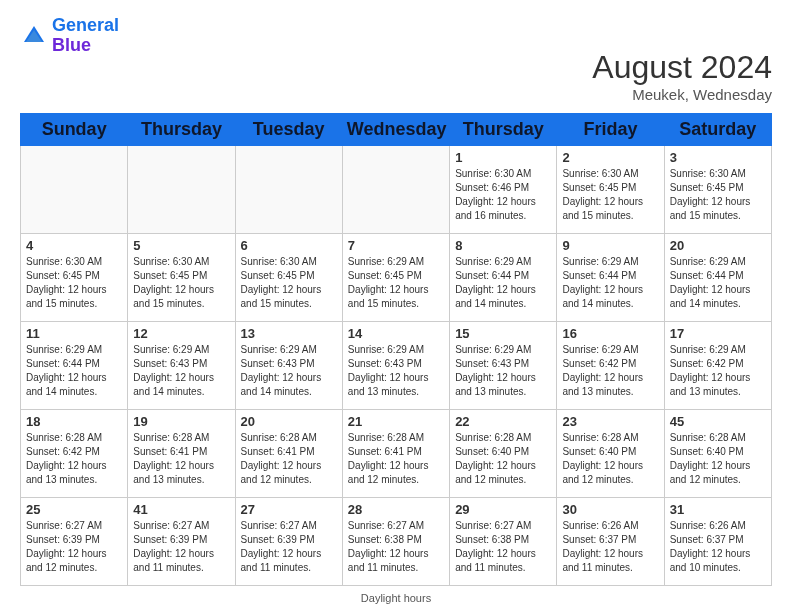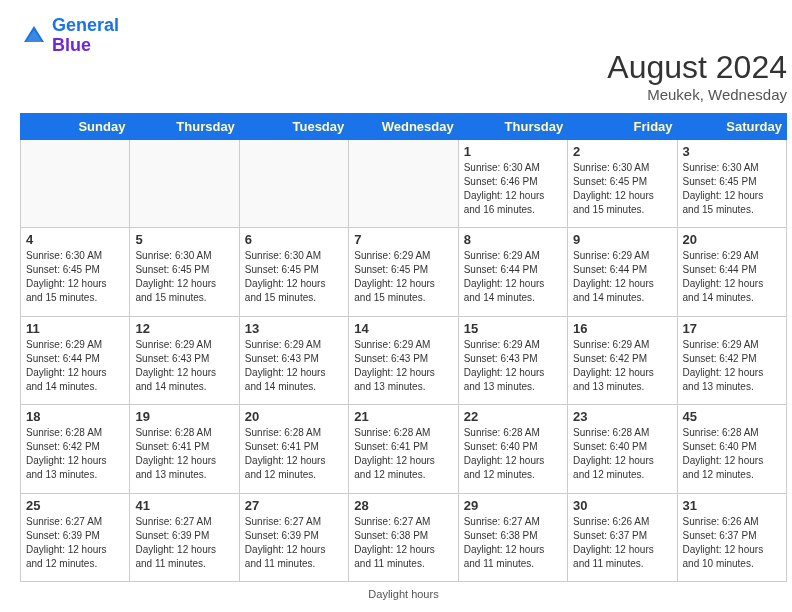--- a/index.html
+++ b/index.html
@@ -6,21 +6,21 @@
     body {
       font-family: Arial, sans-serif;
       background: #fff;
       width: 792px;
       height: 612px;
       overflow: hidden;
     }
     .page {
       width: 792px;
       height: 612px;
-      padding: 16px 5px 12px 20px;
+      padding: 16px 20px 12px 20px;
       display: flex;
       flex-direction: column;
     }
     .header {
       display: flex;
       justify-content: space-between;
       align-items: flex-start;
       margin-bottom: 10px;
     }
     .logo {
@@ -56,25 +56,25 @@
     }
     .calendar {
       flex: 1;
       border: 1px solid #ccc;
       border-collapse: collapse;
       width: 100%;
       table-layout: fixed;
     }
     .calendar th {
       background: #1a73e8;
-      color: #fef9c3;
-      font-size: 13px;
+      color: #0f172a;
+      font-size: 18px;
       font-weight: bold;
       padding: 5px 4px;
-      text-align: right;
+      text-align: center;
       border: 1px solid #1a73e8;
     }
     .calendar td {
       border: 1px solid #ccc;
       vertical-align: top;
       padding: 4px 5px;
       font-size: 10px;
       color: #333;
       background: #fff;
       height: 88px;

